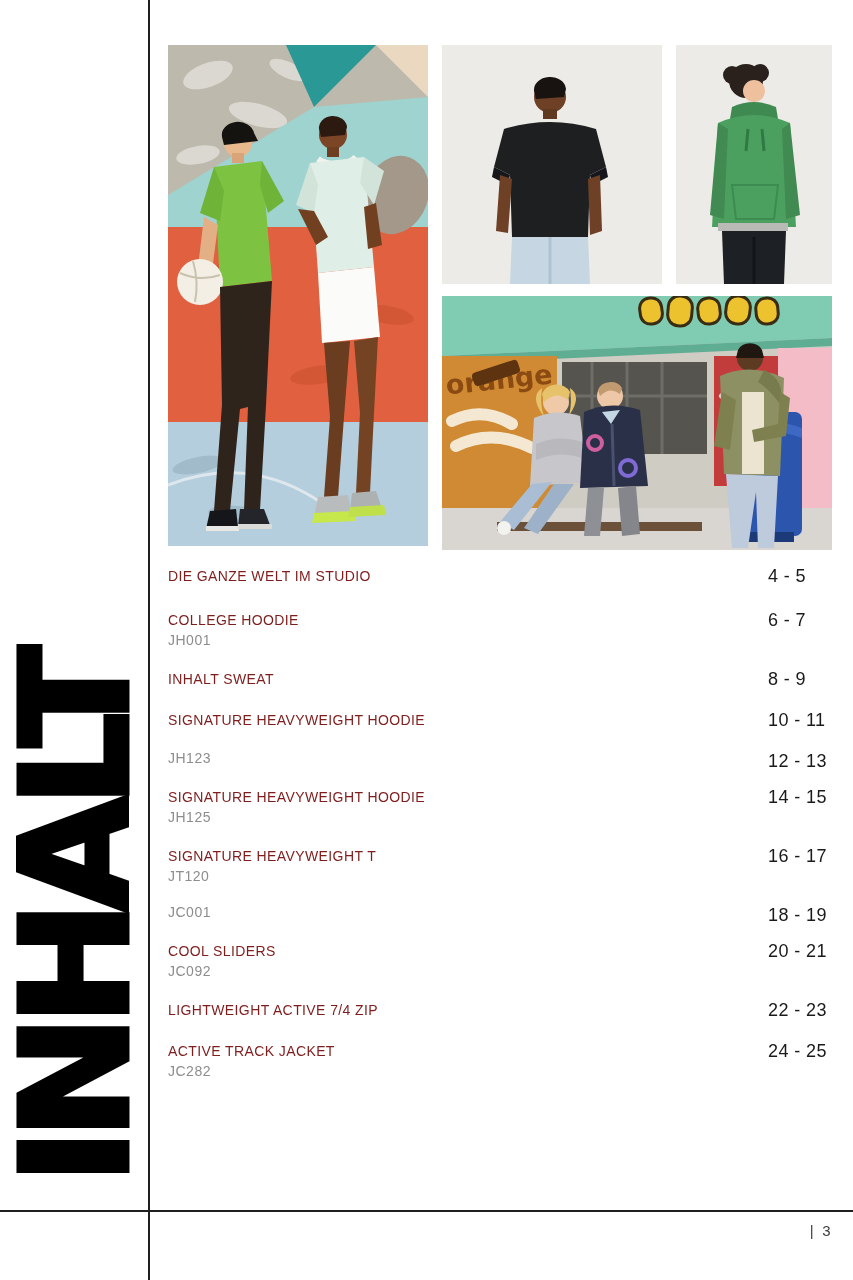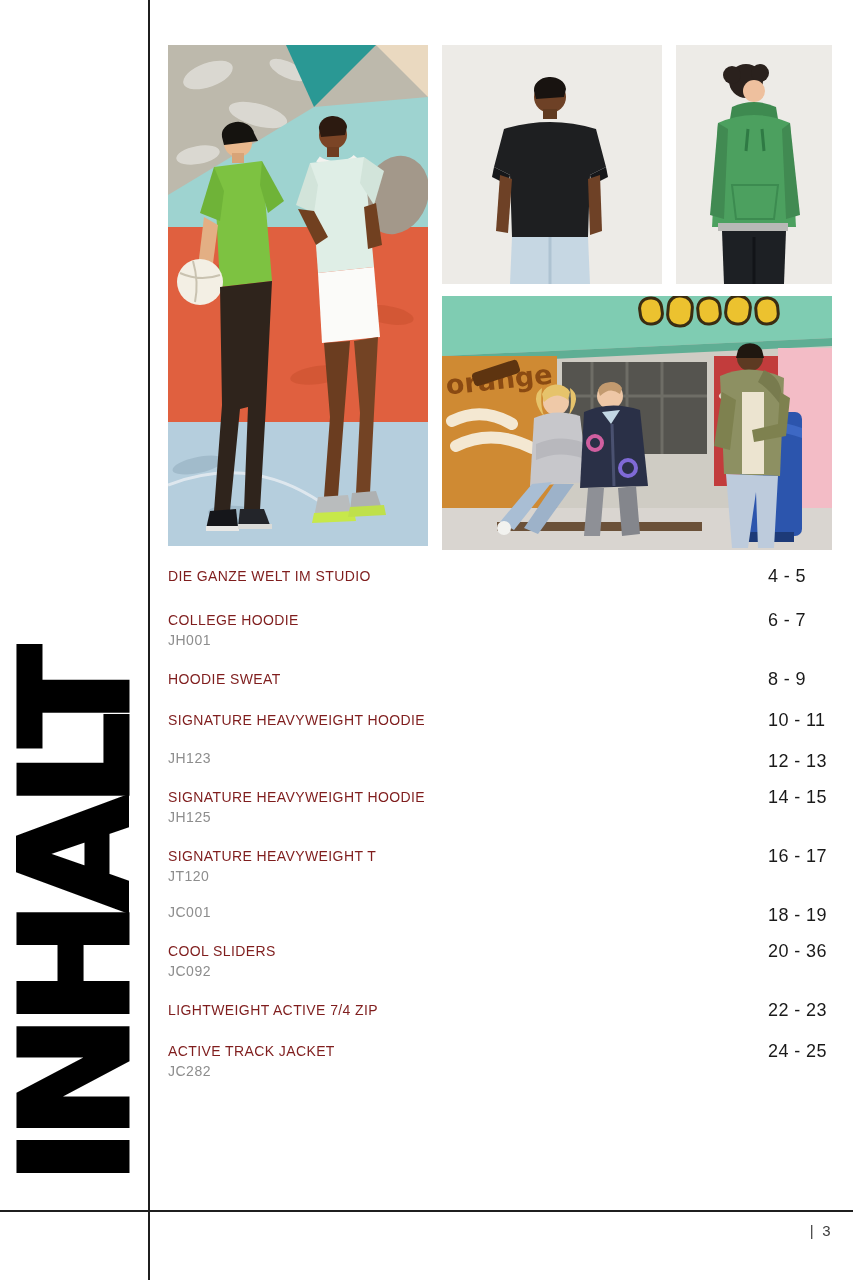--- a/index.html
+++ b/index.html
@@ -209,21 +209,21 @@
     <div class="toc-row first">
       <span class="toc-title">DIE GANZE WELT IM STUDIO</span>
       <span class="toc-pages">4 - 5</span>
     </div>
     <div class="toc-row">
       <span class="toc-title">COLLEGE HOODIE</span>
       <span class="toc-code">JH001</span>
       <span class="toc-pages">6 - 7</span>
     </div>
     <div class="toc-row">
-      <span class="toc-title">HOODIE SWEAT</span>
+      <span class="toc-title">INHALT SWEAT</span>
       <span class="toc-pages">8 - 9</span>
     </div>
     <div class="toc-row">
       <span class="toc-title">SIGNATURE HEAVYWEIGHT HOODIE</span>
       <span class="toc-pages">10 - 11</span>
     </div>
     <div class="toc-row">
       <span class="toc-code">JH123</span>
       <span class="toc-pages">12 - 13</span>
     </div>
@@ -237,21 +237,21 @@
       <span class="toc-code">JT120</span>
       <span class="toc-pages">16 - 17</span>
     </div>
     <div class="toc-row">
       <span class="toc-code">JC001</span>
       <span class="toc-pages">18 - 19</span>
     </div>
     <div class="toc-row">
       <span class="toc-title">COOL SLIDERS</span>
       <span class="toc-code">JC092</span>
-      <span class="toc-pages">20 - 36</span>
+      <span class="toc-pages">20 - 21</span>
     </div>
     <div class="toc-row">
       <span class="toc-title">LIGHTWEIGHT ACTIVE 7/4 ZIP</span>
       <span class="toc-pages">22 - 23</span>
     </div>
     <div class="toc-row">
       <span class="toc-title">ACTIVE TRACK JACKET</span>
       <span class="toc-code">JC282</span>
       <span class="toc-pages">24 - 25</span>
     </div>

